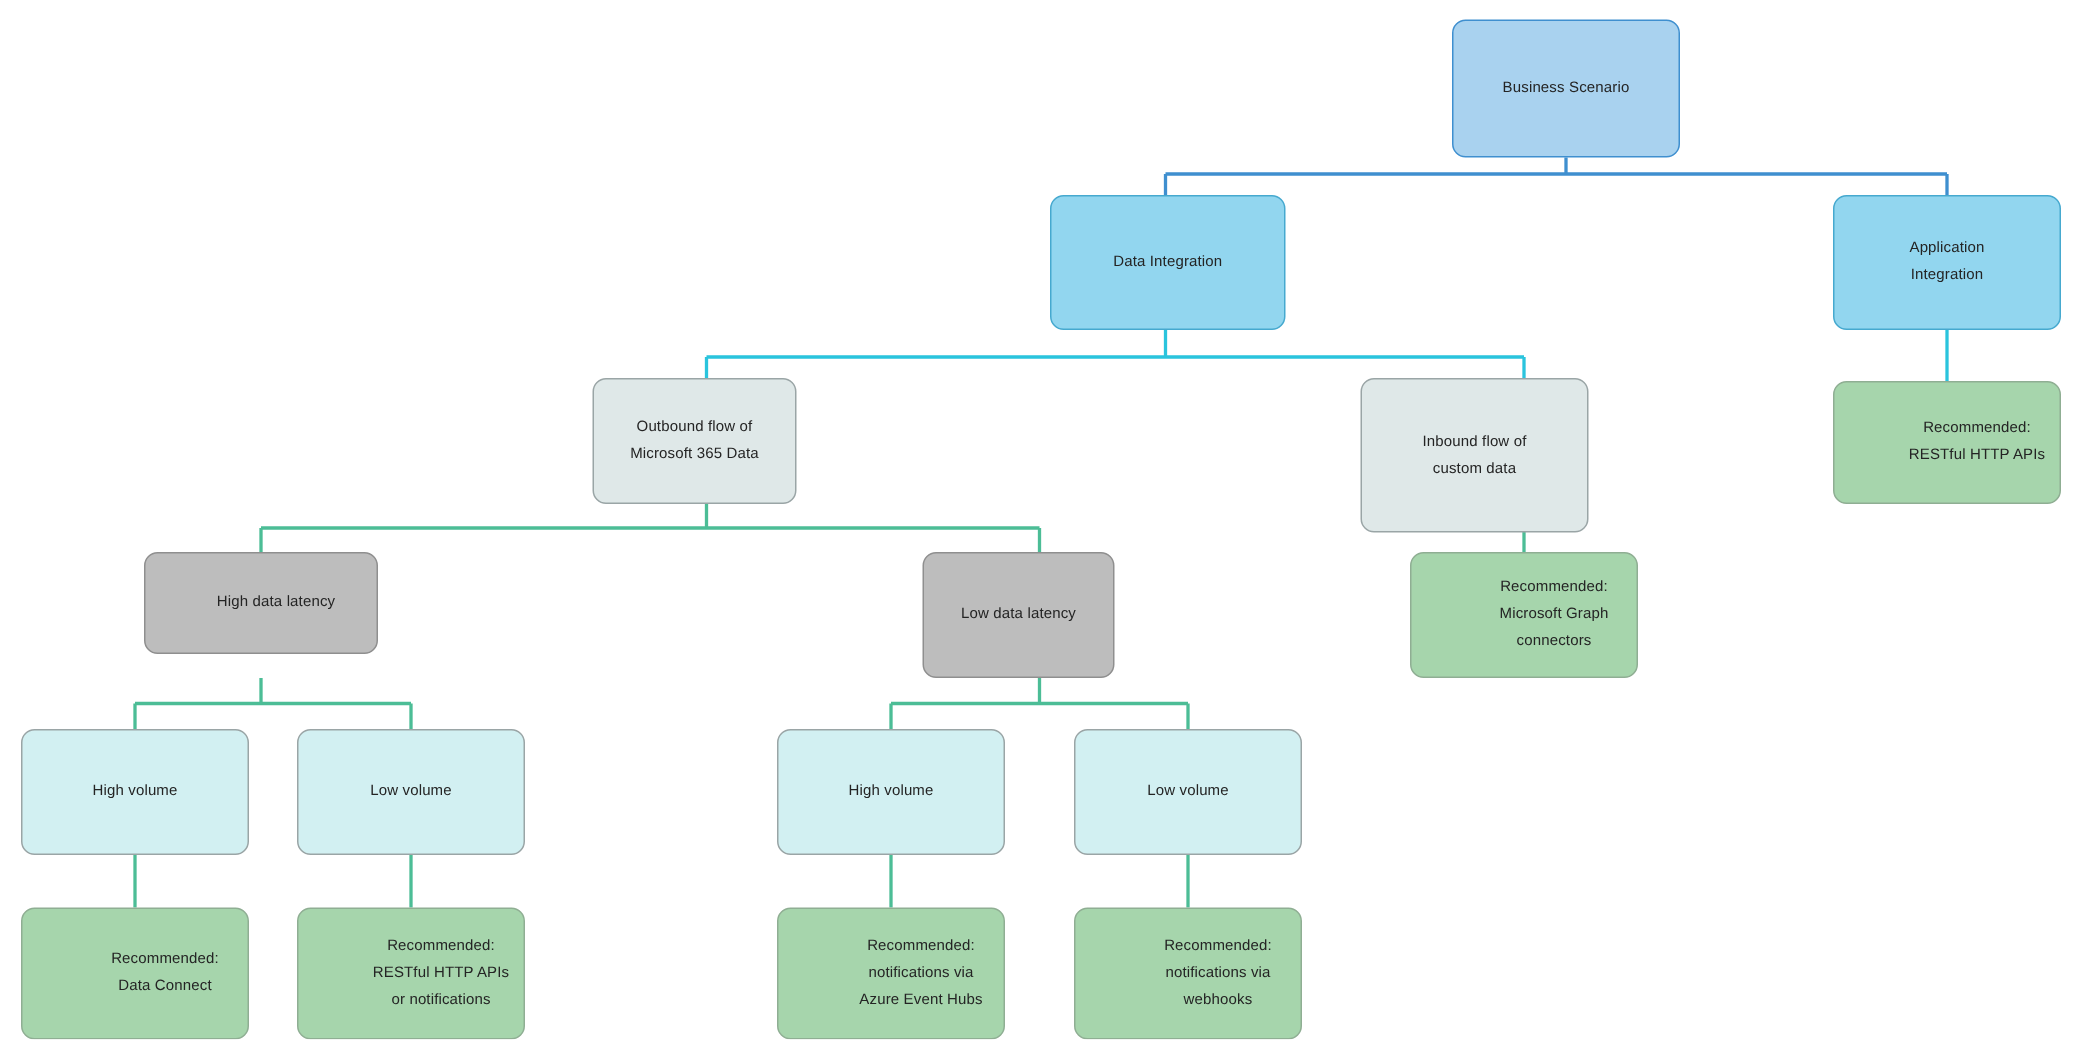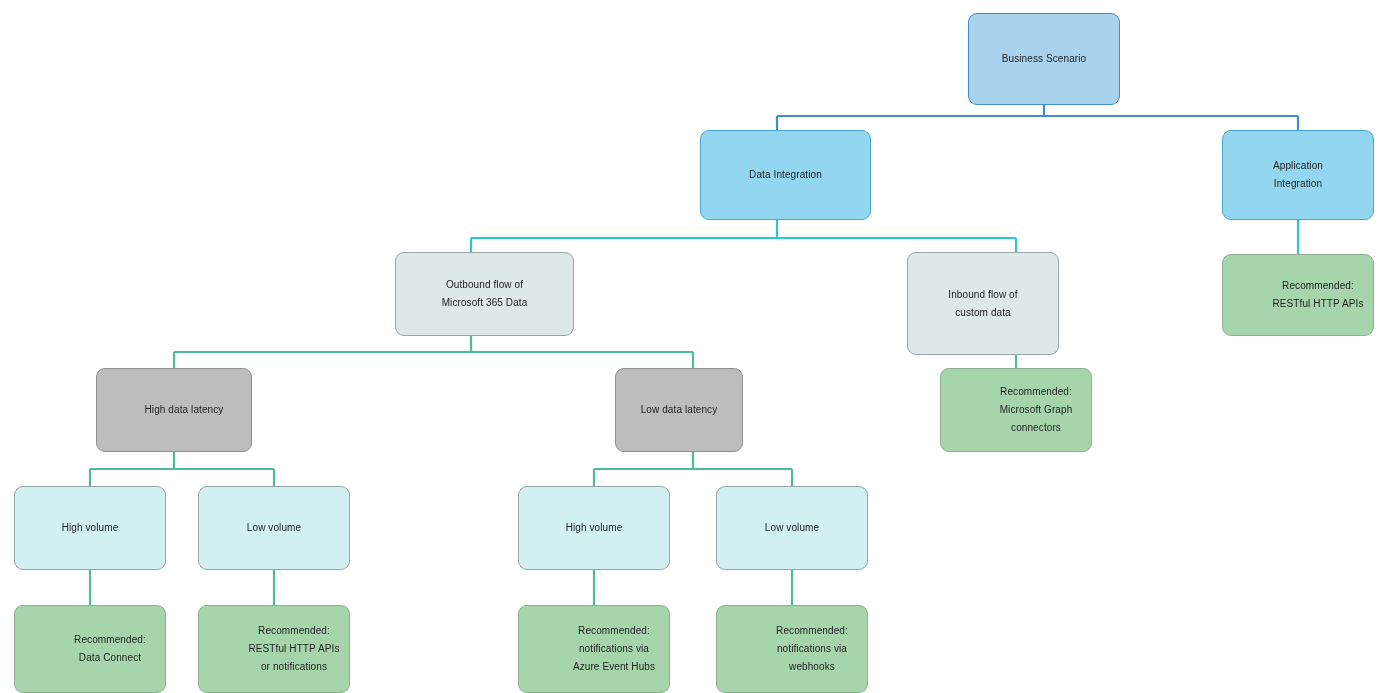--- a/index.html
+++ b/index.html
@@ -89,40 +89,40 @@
       <path d="M 693 452 L 693 469 M 594 469 L 792 469 M 594 469 L 594 486 M 792 469 L 792 486" stroke="#4cbd96" stroke-width="2.2" fill="none" stroke-linecap="butt"></path>
       <path d="M 90 570 L 90 605" stroke="#4cbd96" stroke-width="2.2" fill="none" stroke-linecap="butt"></path>
       <path d="M 274 570 L 274 605" stroke="#4cbd96" stroke-width="2.2" fill="none" stroke-linecap="butt"></path>
       <path d="M 594 570 L 594 605" stroke="#4cbd96" stroke-width="2.2" fill="none" stroke-linecap="butt"></path>
       <path d="M 792 570 L 792 605" stroke="#4cbd96" stroke-width="2.2" fill="none" stroke-linecap="butt"></path>
     </svg>
   <div id="nodes">
       <div class="node n-root" style="left: 968px; top: 13px; width: 152px; height: 92px;">
         <span class="label">Business Scenario</span>
       </div>
-      <div class="node n-branch" style="left: 700px; top: 130px; width: 171px; height: 90px;">
+      <div class="node n-branch" style="left: 700px; top: 130px; width: 157px; height: 90px;">
         <span class="label">Data Integration</span>
       </div>
       <div class="node n-branch" style="left: 1222px; top: 130px; width: 152px; height: 90px;">
         <span class="label">Application
 Integration</span>
       </div>
-      <div class="node n-flow" style="left: 395px; top: 252px; width: 179px; height: 84px; justify-content: center;">
+      <div class="node n-flow" style="left: 395px; top: 252px; width: 136px; height: 84px; justify-content: center;">
         <span class="label">Outbound flow of
 Microsoft 365 Data</span>
       </div>
       <div class="node n-flow" style="left: 907px; top: 252px; width: 152px; height: 103px; justify-content: center;">
         <span class="label">Inbound flow of
 custom data</span>
       </div>
       <div class="node n-rec" style="left: 1222px; top: 254px; width: 152px; height: 82px;">
         <span class="label">Recommended:
 RESTful HTTP APIs</span>
       </div>
-      <div class="node n-latency" style="left: 96px; top: 368px; width: 156px; height: 84px; padding-left: 27px;">
+      <div class="node n-latency" style="left: 96px; top: 368px; width: 156px; height: 68px; padding-left: 27px;">
         <span class="label">High data latency</span>
       </div>
       <div class="node n-latency" style="left: 615px; top: 368px; width: 128px; height: 84px;">
         <span class="label">Low data latency</span>
       </div>
       <div class="node n-rec" style="left: 940px; top: 368px; width: 152px; height: 84px;">
         <span class="label">Recommended:
 Microsoft Graph
 connectors</span>
       </div>

